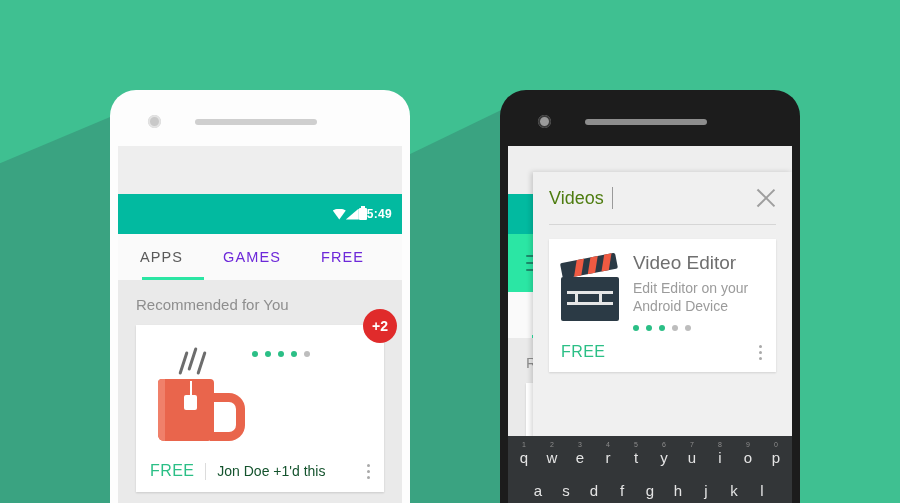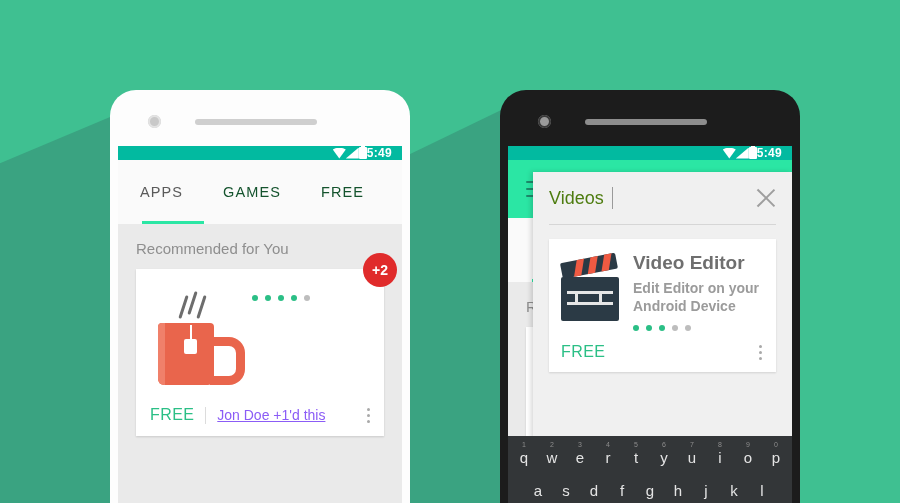--- a/index.html
+++ b/index.html
@@ -38,43 +38,43 @@
        background:#c9c9c9;box-shadow:inset 0 0 0 2px #e3e3e3;}
   #phone-dark .cam{background:#9a9a9a;box-shadow:inset 0 0 0 2px #3a3a3a;}
   .speaker{position:absolute;left:85px;top:29px;width:122px;height:6px;border-radius:3px;background:#cfcfcf;}
   #phone-dark .speaker{background:#8d8d8d;}
 
   
   .screen{position:absolute;left:8px;right:8px;top:56px;bottom:0;background:#eeeeee;overflow:hidden;}
   #phone-white .screen{left:8px;right:8px;}
 
   
-  .statusbar{height:14px;background:#02baa0;display:flex;align-items:center;justify-content:flex-end;padding-right:10px;}
+  .statusbar{height:40px;background:#02baa0;display:flex;align-items:center;justify-content:flex-end;padding-right:10px;margin-top:48px;}
   .st-time{color:#fff;font-size:12px;font-weight:bold;letter-spacing:.3px;}
   .ico-wifi{width:13px;height:11px;background:#fff;clip-path:polygon(50% 100%, 0% 18%, 20% 6%, 50% 0%, 80% 6%, 100% 18%);}
   .ico-signal{width:13px;height:11px;background:#fff;clip-path:polygon(100% 0%,100% 100%,0% 100%);}
   .ico-batt{width:8px;height:12px;background:#fff;border-radius:1px;position:relative;}
   .ico-batt:after{content:"";position:absolute;left:2px;top:-2px;width:4px;height:2px;background:#fff;}
 
   
   .appbar{height:58px;background:#2be6a4;display:flex;align-items:center;padding:0 18px;position:relative;}
   .hamburger{width:26px;display:flex;flex-direction:column;gap:5px;cursor:pointer;}
   .hamburger i{display:block;height:2px;background:#1d8a6b;border-radius:1px;}
   .brand{display:flex;align-items:center;gap:9px;margin-left:30px;}
   .bag{position:relative;width:27px;height:28px;}
   .bag .body{position:absolute;left:0;bottom:0;width:27px;height:22px;border-radius:3px;background:#1e9a74;}
   .bag .handle{position:absolute;left:7px;top:0;width:13px;height:11px;border:2.5px solid #1e9a74;border-bottom:none;border-radius:7px 7px 0 0;}
   .bag .play{position:absolute;left:10px;top:11px;width:0;height:0;border-left:8px solid #fff;border-top:5.5px solid transparent;border-bottom:5.5px solid transparent;}
   .brand-title{font-size:19px;color:#2aa583;letter-spacing:.2px;}
   .search-ico{position:absolute;right:20px;width:21px;height:21px;border:2.4px solid #2aa583;border-radius:50%;cursor:pointer;}
   .search-ico:after{content:"";position:absolute;right:-6px;bottom:-4px;width:9px;height:2.4px;background:#2aa583;transform:rotate(45deg);border-radius:2px;}
 
   
-  .tabs{height:64px;background:#fafafa;display:flex;align-items:center;padding-left:22px;gap:40px;position:relative;}
-  .tab{font-size:14.5px;color:#14532d;letter-spacing:1.1px;cursor:pointer;}
+  .tabs{height:46px;background:#fafafa;display:flex;align-items:center;padding-left:22px;gap:40px;position:relative;}
+  .tab{font-size:14.5px;color:#6d28d9;letter-spacing:1.1px;cursor:pointer;}
   .tab.active{color:#5a5a5a;}
   .tab-underline{position:absolute;left:24px;bottom:0;width:62px;height:3.5px;background:#2be6a4;}
 
   
   .content{background:#eaeaea;padding:0 0 0 0;height:100%;}
   .sect-title{font-size:15px;color:#8e8e8e;padding:16px 0 12px 18px;}
   .card{margin:0 18px;background:#fff;box-shadow:0 1px 2px rgba(0,0,0,.14);position:relative;}
   .card-body{display:flex;padding:16px 14px 6px 14px;gap:10px;}
   .badge{position:absolute;right:-13px;top:-16px;width:34px;height:34px;border-radius:50%;background:#e02b2b;
          color:#fff;font-size:14px;display:flex;align-items:center;justify-content:center;font-weight:bold;}
@@ -94,36 +94,36 @@
 
   .card-text{flex:1;min-width:0;}
   .app-name{font-size:25px;color:#6f6f6f;line-height:1.08;}
   .app-desc{font-size:15px;color:#9b9b9b;line-height:1.28;margin-top:4px;}
   .dots{display:flex;gap:7px;margin-top:10px;}
   .dots i{width:6px;height:6px;border-radius:50%;background:#2bbf86;display:block;}
   .dots i.off{background:#bdbdbd;}
   .card-foot{display:flex;align-items:center;padding:10px 14px 12px 14px;border-top:0;gap:11px;position:relative;}
   .free{font-size:16px;color:#2bbf86;letter-spacing:.4px;}
   .divider-v{width:1px;height:17px;background:#dcdcdc;}
-  .foot-note{font-size:14px;color:#8b5cf6;text-decoration:underline;}
+  .foot-note{font-size:14px;color:#14532d;}
   .kebab{position:absolute;right:14px;display:flex;flex-direction:column;gap:3px;cursor:pointer;}
   .kebab i{width:3px;height:3px;border-radius:50%;background:#a9a9a9;display:block;}
 
   
   #search-overlay{position:absolute;left:25px;right:0;top:26px;bottom:70px;background:#f0f0f0;box-shadow:-2px 0 5px rgba(0,0,0,.16);}
   .search-row{display:flex;align-items:center;height:52px;padding:0 14px 0 16px;position:relative;}
   .search-val{font-size:18px;color:#4d7c0f;}
   .caret{width:1.6px;height:22px;background:#9a9a9a;margin-left:8px;}
   .x-ico{position:absolute;right:14px;width:24px;height:24px;cursor:pointer;}
   .x-ico:before,.x-ico:after{content:"";position:absolute;left:11px;top:0;width:1.8px;height:24px;background:#9e9e9e;}
   .x-ico:before{transform:rotate(45deg);}
   .x-ico:after{transform:rotate(-45deg);}
   .search-rule{height:1px;background:#d6d6d6;margin:0 16px;}
   .result-card{margin:14px 16px 0 16px;background:#fff;box-shadow:0 1px 2px rgba(0,0,0,.13);}
-  .result-body{display:flex;gap:12px;padding:14px 12px 4px 12px;font-weight:bold;}
+  .result-body{display:flex;gap:12px;padding:14px 12px 4px 12px;}
 
   
   .clap{position:relative;width:60px;height:62px;flex:none;margin-top:6px;}
   .clap .base{position:absolute;left:0;top:18px;width:58px;height:44px;background:#2b3a45;border-radius:2px;}
   .clap .base i{position:absolute;left:6px;width:46px;height:3px;background:#e6e6e6;}
   .clap .base i:nth-child(1){top:14px;}
   .clap .base i:nth-child(2){top:25px;}
   .clap .base i:nth-child(3){top:14px;left:14px;width:3px;height:14px;}
   .clap .base i:nth-child(4){top:14px;left:38px;width:3px;height:14px;}
   .clap .top{position:absolute;left:2px;top:4px;width:56px;height:16px;background:#2b3a45;transform:rotate(-11deg);transform-origin:left bottom;border-radius:2px;overflow:hidden;}

